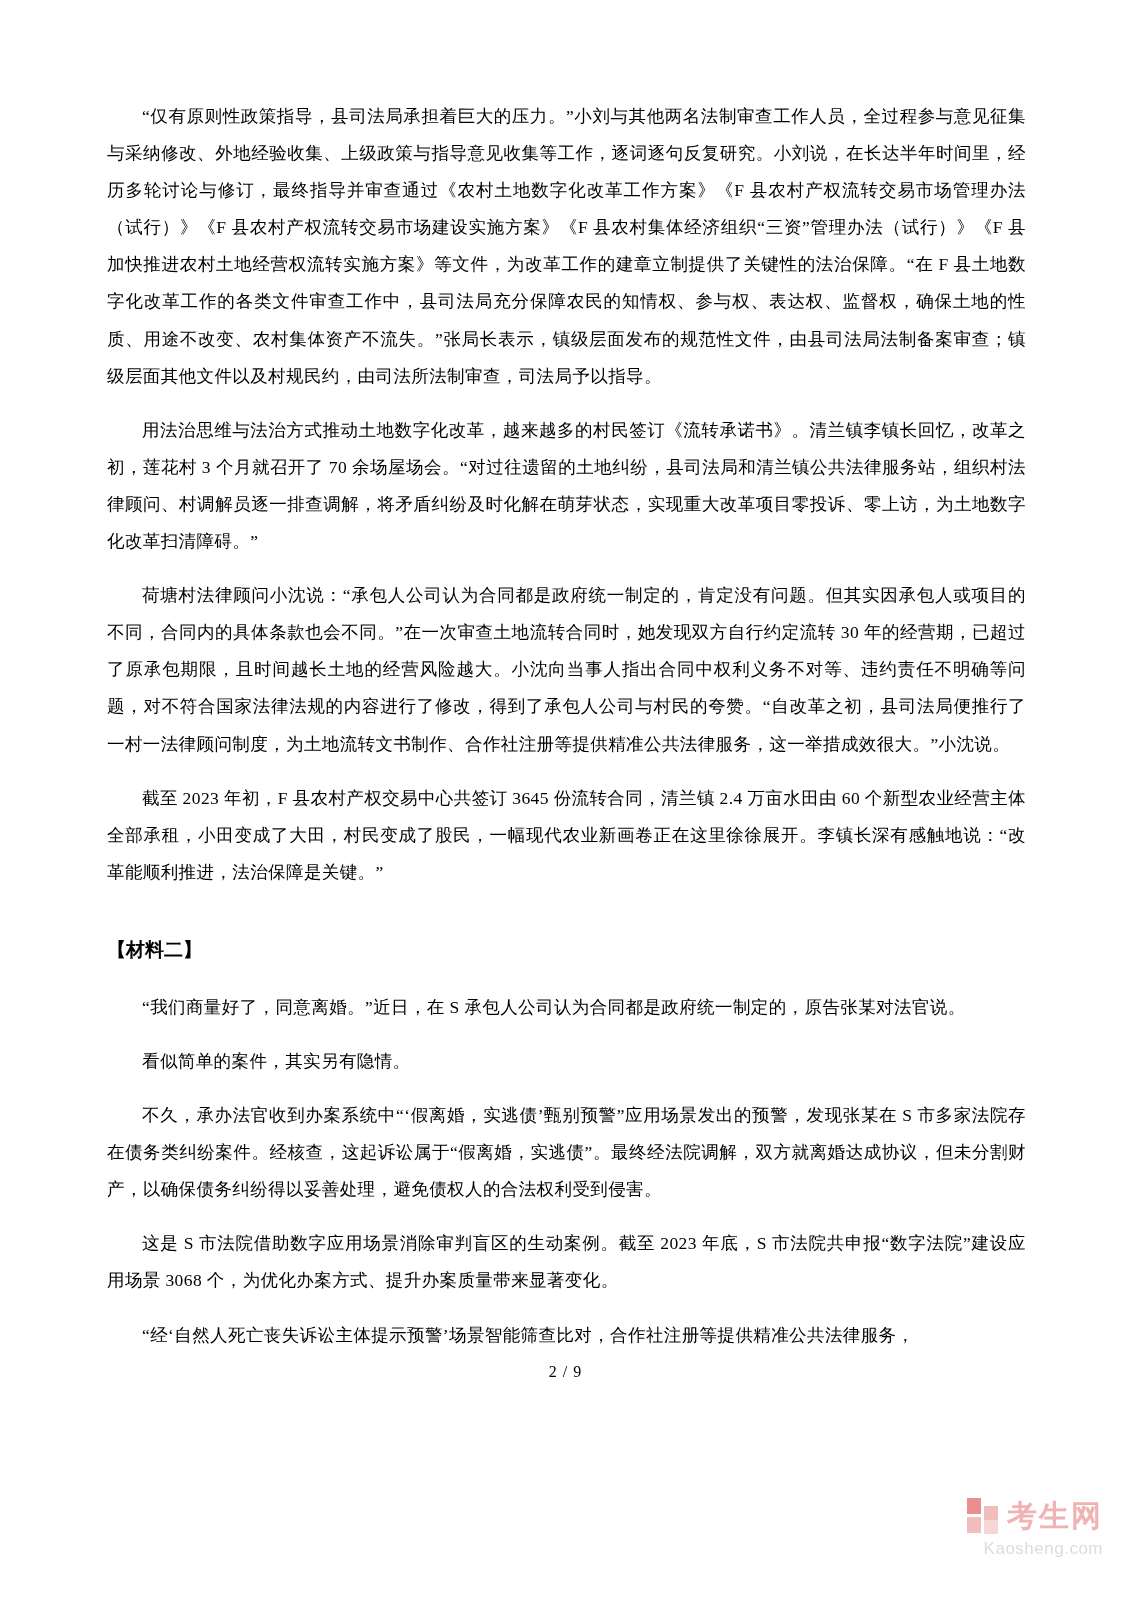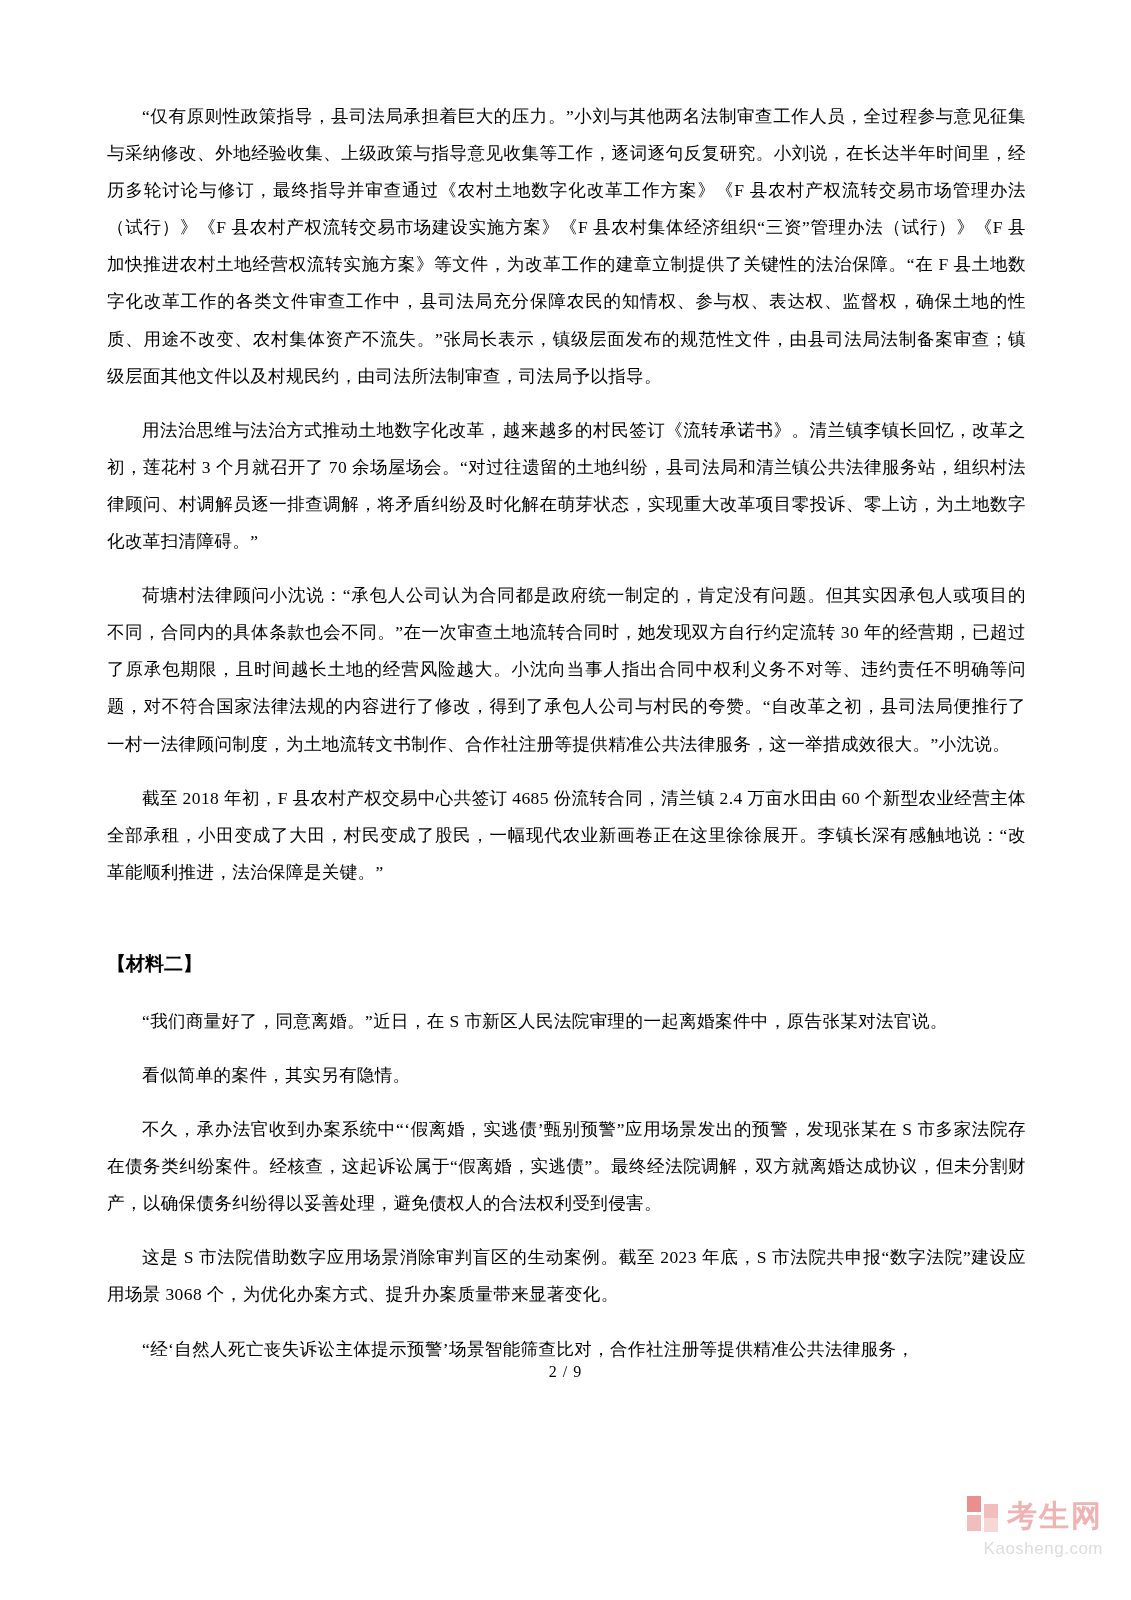--- a/index.html
+++ b/index.html
@@ -27,21 +27,21 @@
     text-indent: 2em;
     color: #000000;
     margin-bottom: 17px;
     letter-spacing: 0.4px;
   }
   .section-heading {
     font-family: "Liberation Sans", "DejaVu Sans", sans-serif;
     font-weight: bold;
     font-size: 19px;
     color: #000000;
-    margin-top: 60px;
+    margin-top: 46px;
     margin-bottom: 26px;
     text-indent: 0;
   }
   .footer-pagenum {
     position: absolute;
     top: 1363px;
     left: 0;
     width: 100%;
     text-align: center;
     font-size: 16px;
@@ -53,20 +53,21 @@
     position: absolute;
     right: 28px;
     top: 1496px;
     display: flex;
     flex-direction: column;
     align-items: flex-end;
     user-select: none;
   }
   .watermark-row {
     display: flex;
+    align-items: center;
     gap: 6px;
   }
   .wm-logo {
     position: relative;
     width: 34px;
     height: 38px;
   }
   .wm-logo .sq {
     position: absolute;
     width: 14px;
@@ -93,25 +94,25 @@
 </style>
 </head>
 <body>
 
 <div class="page">
 
   <div class="content">
     <p class="para">“仅有原则性政策指导，县司法局承担着巨大的压力。”小刘与其他两名法制审查工作人员，全过程参与意见征集与采纳修改、外地经验收集、上级政策与指导意见收集等工作，逐词逐句反复研究。小刘说，在长达半年时间里，经历多轮讨论与修订，最终指导并审查通过《农村土地数字化改革工作方案》《F 县农村产权流转交易市场管理办法（试行）》《F 县农村产权流转交易市场建设实施方案》《F 县农村集体经济组织“三资”管理办法（试行）》《F 县加快推进农村土地经营权流转实施方案》等文件，为改革工作的建章立制提供了关键性的法治保障。“在 F 县土地数字化改革工作的各类文件审查工作中，县司法局充分保障农民的知情权、参与权、表达权、监督权，确保土地的性质、用途不改变、农村集体资产不流失。”张局长表示，镇级层面发布的规范性文件，由县司法局法制备案审查；镇级层面其他文件以及村规民约，由司法所法制审查，司法局予以指导。</p>
     <p class="para">用法治思维与法治方式推动土地数字化改革，越来越多的村民签订《流转承诺书》。清兰镇李镇长回忆，改革之初，莲花村 3 个月就召开了 70 余场屋场会。“对过往遗留的土地纠纷，县司法局和清兰镇公共法律服务站，组织村法律顾问、村调解员逐一排查调解，将矛盾纠纷及时化解在萌芽状态，实现重大改革项目零投诉、零上访，为土地数字化改革扫清障碍。”</p>
     <p class="para">荷塘村法律顾问小沈说：“承包人公司认为合同都是政府统一制定的，肯定没有问题。但其实因承包人或项目的不同，合同内的具体条款也会不同。”在一次审查土地流转合同时，她发现双方自行约定流转 30 年的经营期，已超过了原承包期限，且时间越长土地的经营风险越大。小沈向当事人指出合同中权利义务不对等、违约责任不明确等问题，对不符合国家法律法规的内容进行了修改，得到了承包人公司与村民的夸赞。“自改革之初，县司法局便推行了一村一法律顾问制度，为土地流转文书制作、合作社注册等提供精准公共法律服务，这一举措成效很大。”小沈说。</p>
-    <p class="para">截至 2018 年初，F 县农村产权交易中心共签订 4685 份流转合同，清兰镇 2.4 万亩水田由 60 个新型农业经营主体全部承租，小田变成了大田，村民变成了股民，一幅现代农业新画卷正在这里徐徐展开。李镇长深有感触地说：“改革能顺利推进，法治保障是关键。”</p>
+    <p class="para">截至 2023 年初，F 县农村产权交易中心共签订 3645 份流转合同，清兰镇 2.4 万亩水田由 60 个新型农业经营主体全部承租，小田变成了大田，村民变成了股民，一幅现代农业新画卷正在这里徐徐展开。李镇长深有感触地说：“改革能顺利推进，法治保障是关键。”</p>
 
     <h2 class="section-heading">【材料二】</h2>
 
-    <p class="para">“我们商量好了，同意离婚。”近日，在 S 市新区人民法院审理的一起离婚案件中，原告张某对法官说。</p>
+    <p class="para">“我们商量好了，同意离婚。”近日，在 S 承包人公司认为合同都是政府统一制定的，原告张某对法官说。</p>
     <p class="para">看似简单的案件，其实另有隐情。</p>
     <p class="para">不久，承办法官收到办案系统中“‘假离婚，实逃债’甄别预警”应用场景发出的预警，发现张某在 S 市多家法院存在债务类纠纷案件。经核查，这起诉讼属于“假离婚，实逃债”。最终经法院调解，双方就离婚达成协议，但未分割财产，以确保债务纠纷得以妥善处理，避免债权人的合法权利受到侵害。</p>
     <p class="para">这是 S 市法院借助数字应用场景消除审判盲区的生动案例。截至 2023 年底，S 市法院共申报“数字法院”建设应用场景 3068 个，为优化办案方式、提升办案质量带来显著变化。</p>
     <p class="para">“经‘自然人死亡丧失诉讼主体提示预警’场景智能筛查比对，合作社注册等提供精准公共法律服务，</p>
   </div>
 
   <div class="footer-pagenum">2 / 9</div>
 
   <div class="watermark">
     <div class="watermark-row">

